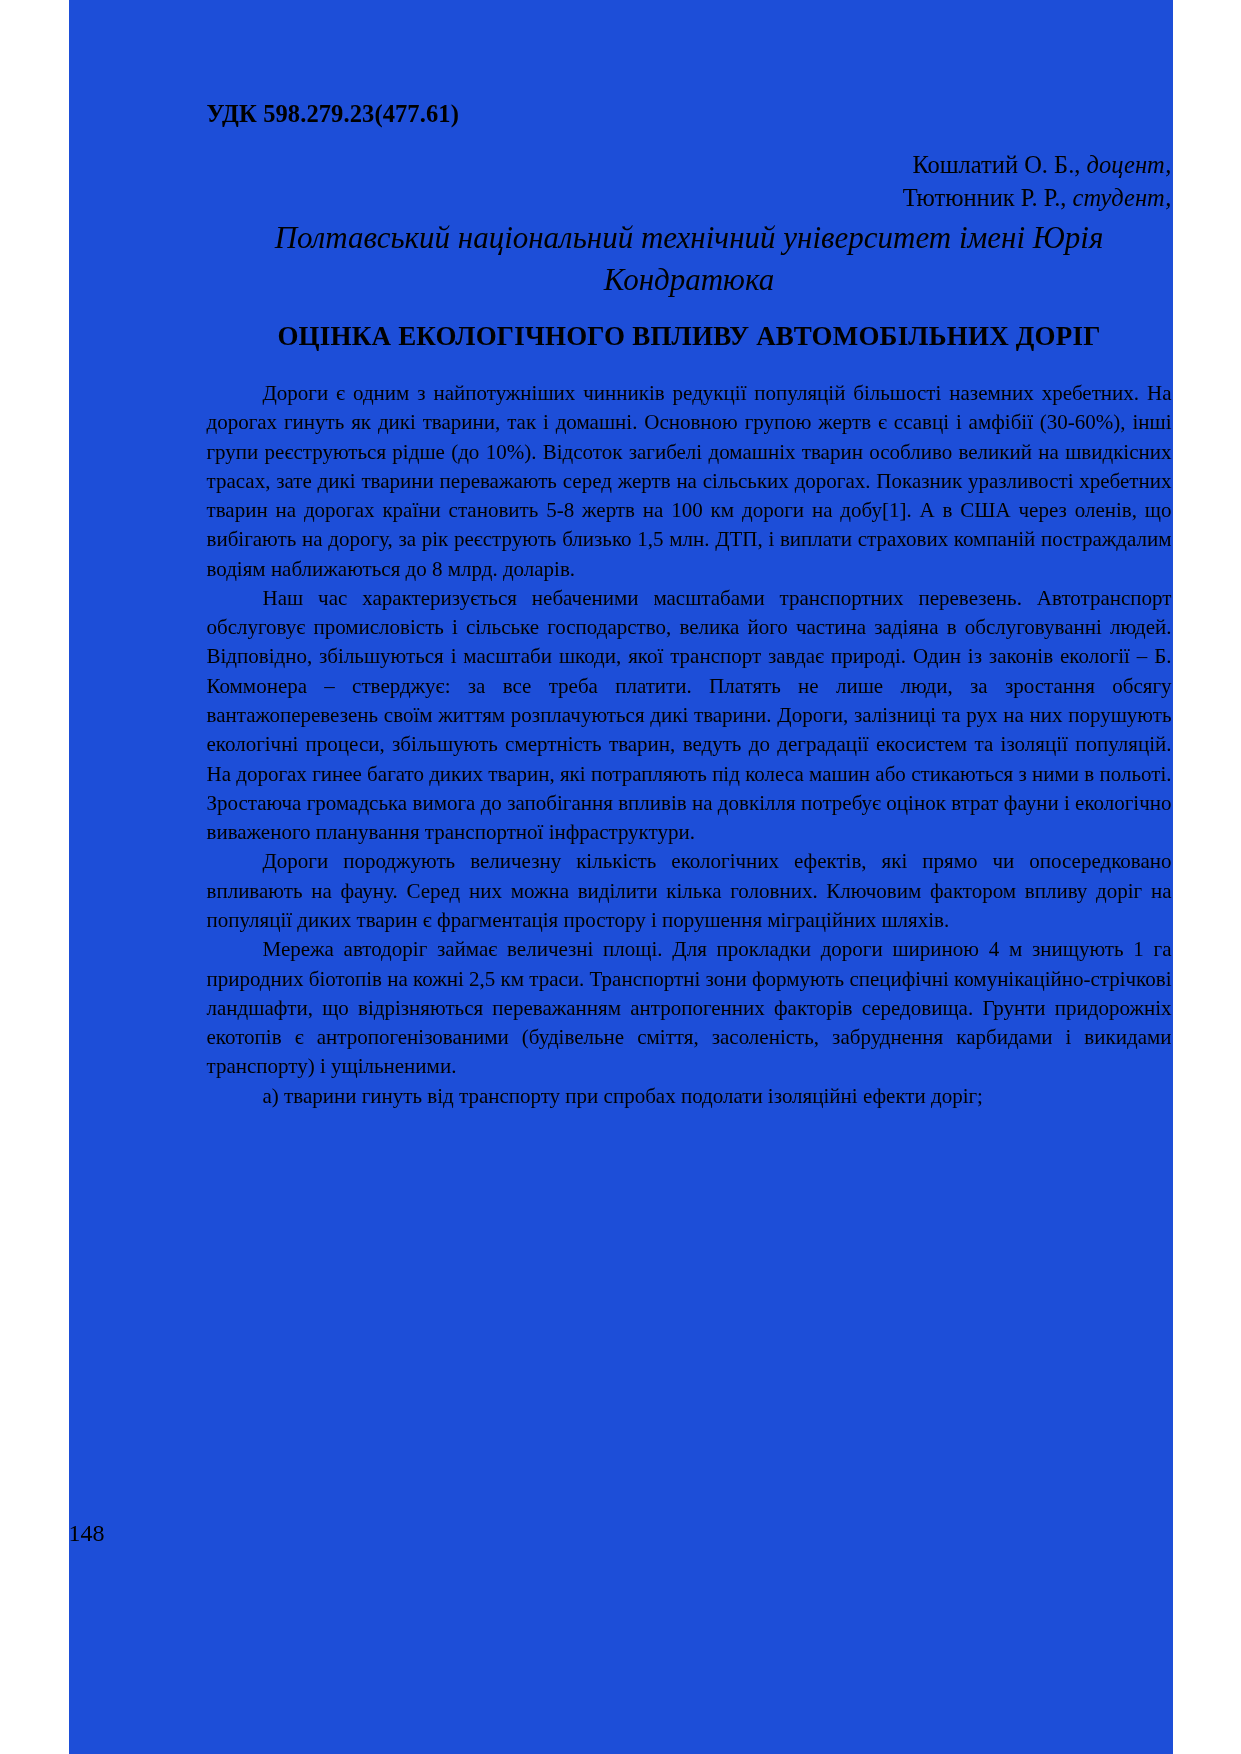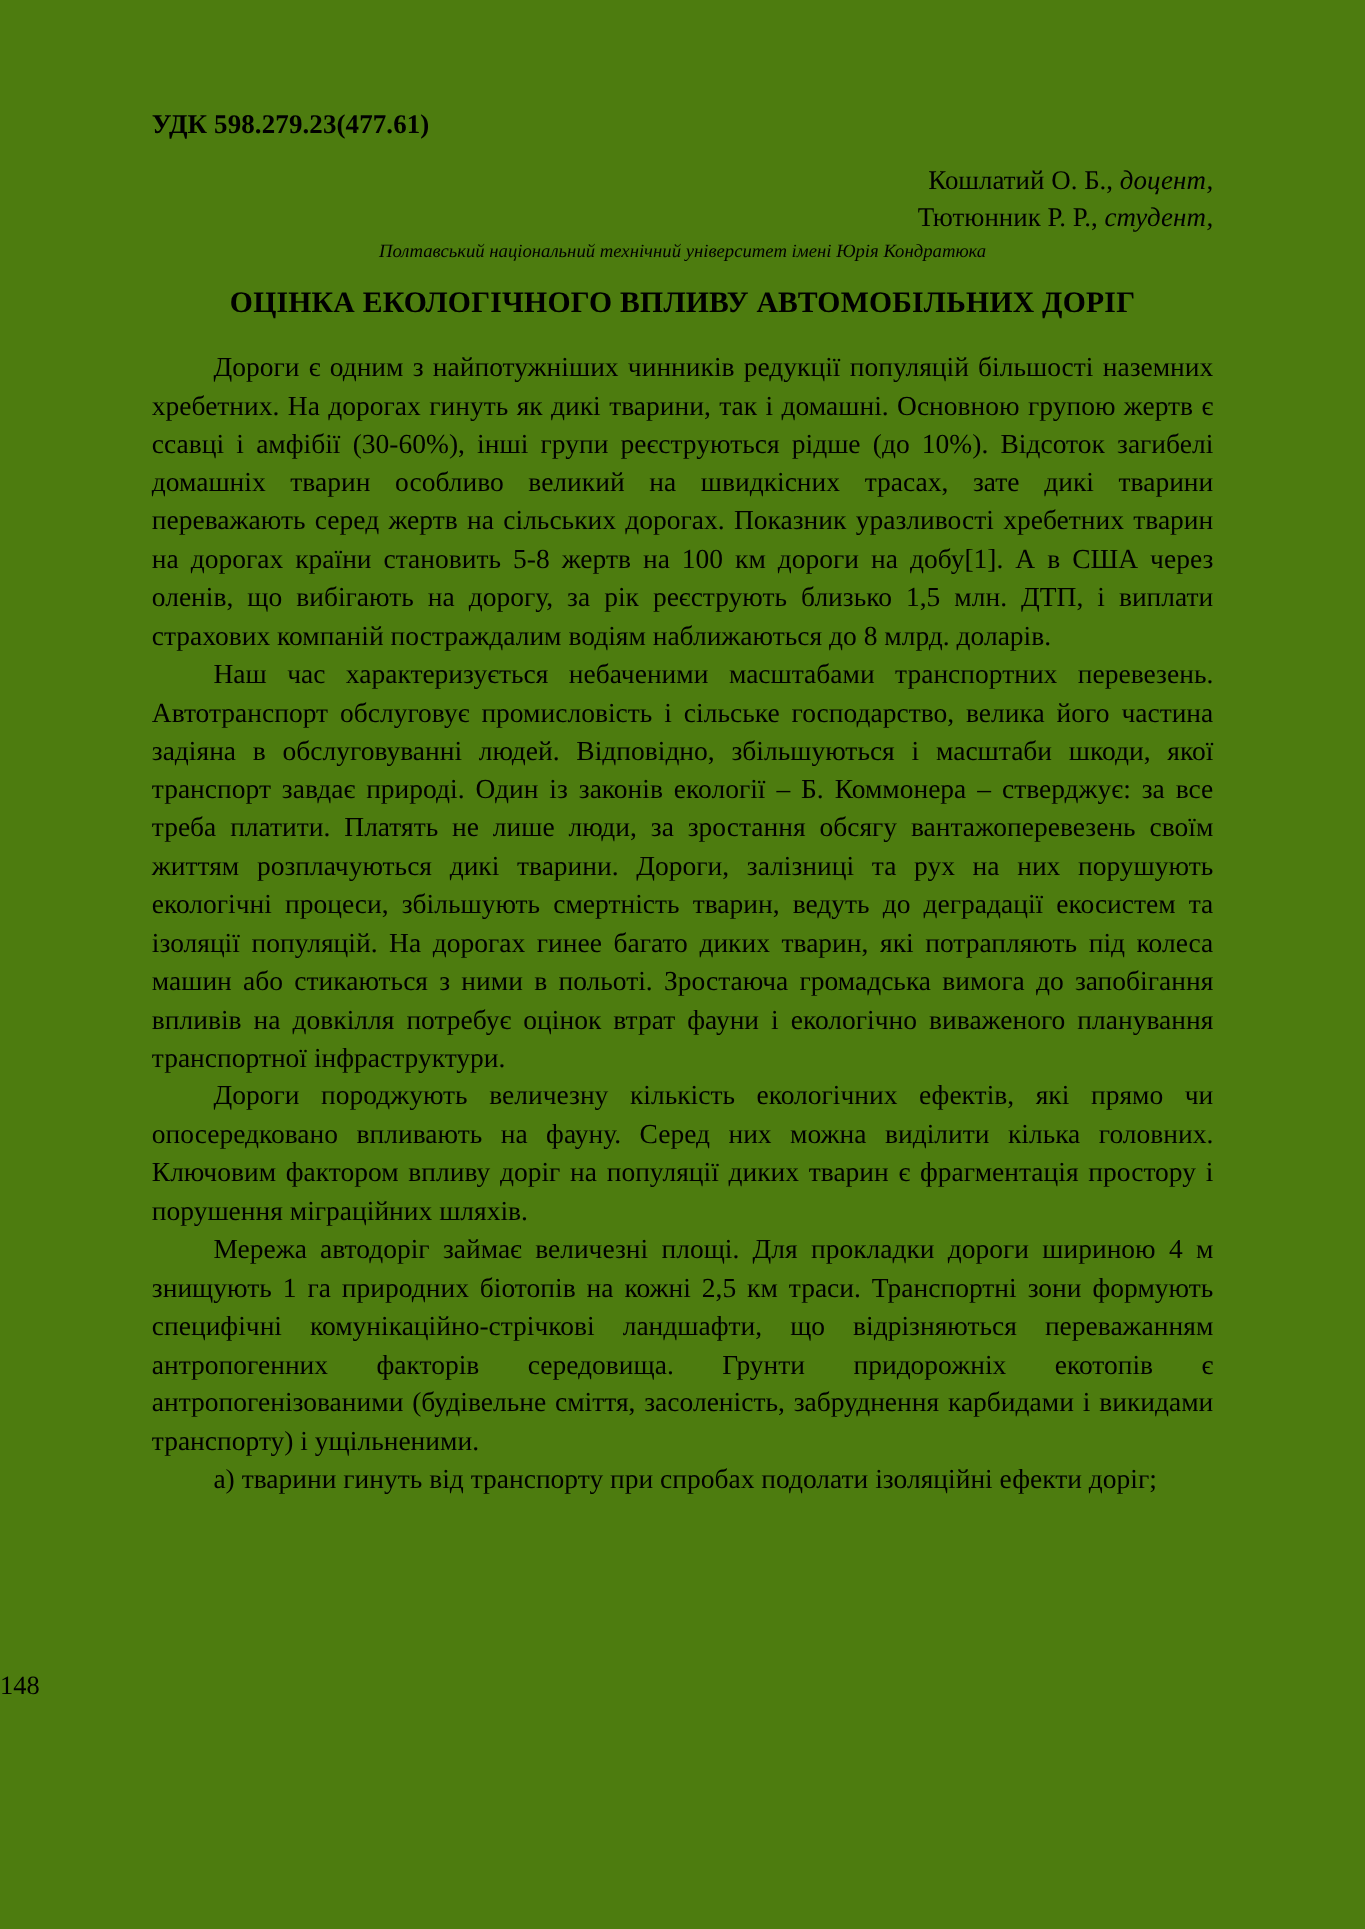--- a/index.html
+++ b/index.html
@@ -6,24 +6,24 @@
     margin: 0;
     padding: 0;
     background: #ffffff;
   }
   body {
     font-family: "Liberation Serif", "DejaVu Serif", serif;
     color: #000000;
   }
   .page {
     position: relative;
-    width: 1241px;
+    width: 1104px;
     height: 1754px;
     margin: 0 auto;
-    background: #4d7c0f;
+    background: #1d4ed8;
     overflow: hidden;
     box-sizing: border-box;
   }
   .content {
     position: absolute;
     left: 138px;
     top: 100px;
     width: 965px;
   }
   .udk {
@@ -42,34 +42,34 @@
   .authors .nm {
     font-weight: normal;
   }
   .authors .role {
     font-style: italic;
     font-weight: normal;
   }
   .affiliation {
     text-align: center;
     font-style: italic;
-    font-size: 17px;
+    font-size: 31px;
     margin: 2px 0 0 0;
     line-height: 1.36;
   }
   .title {
     text-align: center;
     font-weight: bold;
     font-size: 27px;
     line-height: 1.26;
     margin: 18px 0 26px 0;
     letter-spacing: 0.2px;
   }
   .body-par {
-    font-size: 25px;
+    font-size: 21px;
     line-height: 1.395;
     text-align: justify;
     text-justify: inter-word;
     margin: 0;
     text-indent: 56px;
     hyphens: none;
   }
   .page-number {
     position: absolute;
     left: 0;

